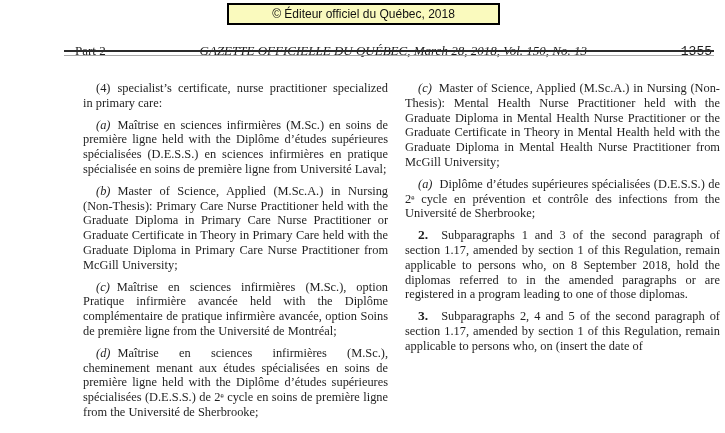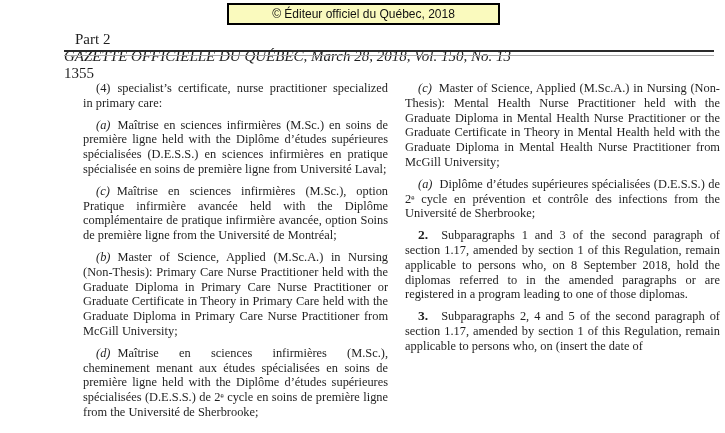--- a/index.html
+++ b/index.html
@@ -21,30 +21,30 @@
     display: flex; align-items: center; justify-content: center;
     font-family: "Liberation Sans", "DejaVu Sans", sans-serif;
     font-size: 12px;
     color: #111;
   }
   .header {
     position: absolute;
     left: 64px; top: 31px;
     width: 650px;
     display: flex; align-items: baseline;
-    font-size: 15px;
-    flex-direction: column;
+    font-size: 13px;
   }
   .header .part { padding-left: 11px; white-space: nowrap; }
   .header .title {
     flex: 1; text-align: center;
     font-style: italic;
     white-space: nowrap;
+    margin-top: 12px;
   }
-  .header .pagenum { white-space: nowrap; padding-right: 2px; }
+  .header .pagenum { white-space: nowrap; padding-right: 2px; font-family: Liberation Mono, monospace; }
   .rule-dark {
     position: absolute; left: 64px; top: 50px; width: 650px;
     border-top: 2px solid #2b2b2b;
   }
   .rule-light {
     position: absolute; left: 64px; top: 55px; width: 650px;
     border-top: 1px solid #a8a8a8;
   }
   .columns {
     position: absolute;
@@ -93,24 +93,24 @@
   <div class="columns">
 
     <div class="col left">
       <p class="para">
         <span class="marker">(4)</span><span>specialist’s certificate, nurse practitioner specialized in primary care:</span>
       </p>
       <p class="para">
         <span class="marker it">(a)</span><span>Maîtrise en sciences infirmières (M.Sc.) en soins de première ligne held with the Diplôme d’études supérieures spécialisées (D.E.S.S.) en sciences infirmières en pratique spécialisée en soins de première ligne from Université Laval;</span>
       </p>
       <p class="para">
-        <span class="marker it">(c)</span><span>Maîtrise en sciences infirmières (M.Sc.), option Pratique infirmière avancée held with the Diplôme complémentaire de pratique infirmière avancée, option Soins de première ligne from the Université de Montréal;</span>
+        <span class="marker it">(b)</span><span>Master of Science, Applied (M.Sc.A.) in Nursing (Non-Thesis): Primary Care Nurse Practitioner held with the Graduate Diploma in Primary Care Nurse Practitioner or Graduate Certificate in Theory in Primary Care held with the Graduate Diploma in Primary Care Nurse Practitioner from McGill University;</span>
       </p>
       <p class="para">
-        <span class="marker it">(b)</span><span>Master of Science, Applied (M.Sc.A.) in Nursing (Non-Thesis): Primary Care Nurse Practitioner held with the Graduate Diploma in Primary Care Nurse Practitioner or Graduate Certificate in Theory in Primary Care held with the Graduate Diploma in Primary Care Nurse Practitioner from McGill University;</span>
+        <span class="marker it">(c)</span><span>Maîtrise en sciences infirmières (M.Sc.), option Pratique infirmière avancée held with the Diplôme complémentaire de pratique infirmière avancée, option Soins de première ligne from the Université de Montréal;</span>
       </p>
       <p class="para">
         <span class="marker it">(d)</span><span>Maîtrise en sciences infirmières (M.Sc.), cheminement menant aux études spécialisées en soins de première ligne held with the Diplôme d’études supérieures spécialisées (D.E.S.S.) de 2ᵉ cycle en soins de première ligne from the Université de Sherbrooke;</span>
       </p>
     </div>
 
     <div class="col right">
       <p class="para">
         <span class="marker it">(c)</span><span>Master of Science, Applied (M.Sc.A.) in Nursing (Non-Thesis): Mental Health Nurse Practitioner held with the Graduate Diploma in Mental Health Nurse Practitioner or the Graduate Certificate in Theory in Mental Health held with the Graduate Diploma in Mental Health Nurse Practitioner from McGill University;</span>
       </p>

